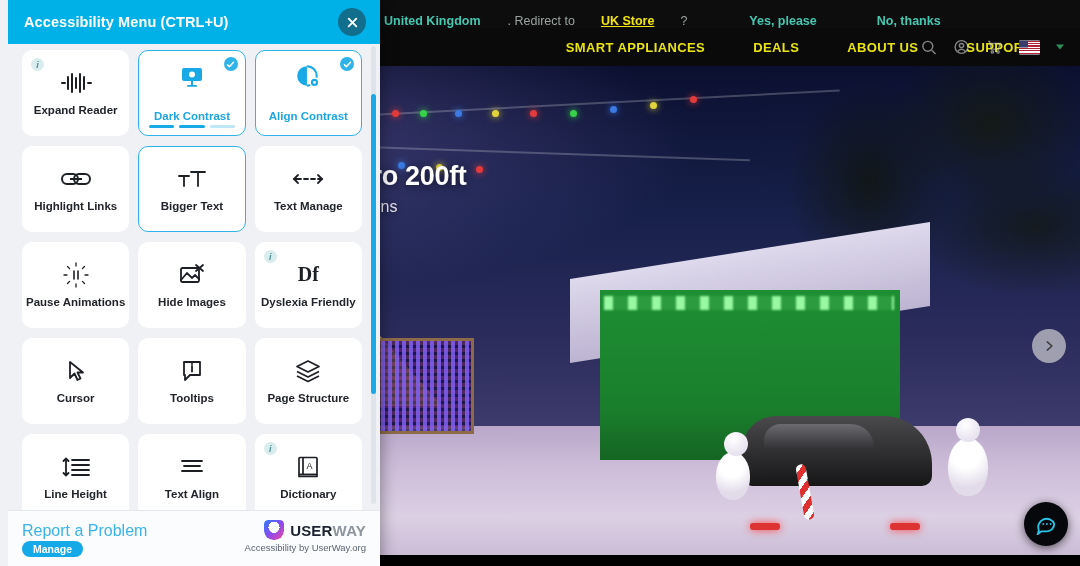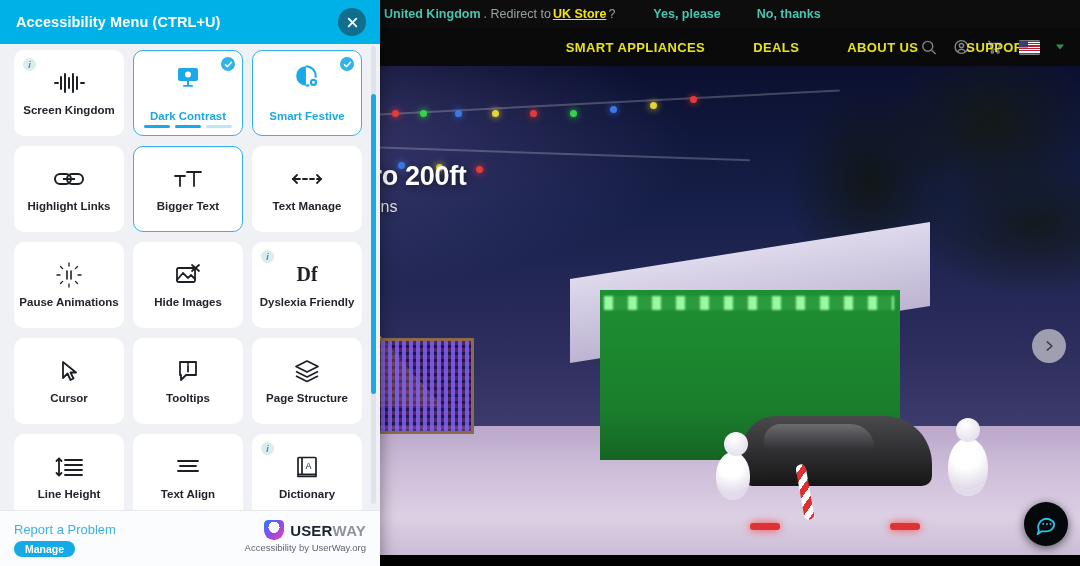--- a/index.html
+++ b/index.html
@@ -12,23 +12,24 @@
   #root { position: relative; width: 1080px; height: 566px; }
 
   
   .site {
     position: absolute; inset: 0;
     background: #0a0a0a;
   }
   .topbar {
     position: absolute; top: 0; left: 0; right: 0; height: 28px;
     background: #0d0d0d;
-    display: flex; align-items: center;
+    display: flex; align-items: flex-end;
     padding-left: 384px;
     font-size: 12.5px;
+    gap: 24px;
   }
   .tb-country { color: #46c7b0; font-weight: 600; }
   .tb-text { color: #9aa39f; margin-left: 3px; }
   .tb-link {
     color: #f2e312; text-decoration: underline; font-weight: 700;
     margin: 0 2px;
   }
   .tb-q { color: #9aa39f; }
   .tb-opt {
     color: #46c7b0; font-weight: 600; font-size: 12.5px;
@@ -265,20 +266,21 @@
   }
 
   
   .panel {
     position: absolute; left: 0; top: 0;
     width: 380px; height: 566px;
     background: #eff1f5;
     z-index: 40;
     display: flex; flex-direction: column;
     box-shadow: 2px 0 14px rgba(0,0,0,.35);
+    padding-left: 8px;
   }
   .panel-head {
     height: 44px; background: #00b1e8;
     display: flex; align-items: center;
     padding: 0 14px 0 16px;
     flex: 0 0 auto;
     position: relative;
     z-index: 3;
   }
   .panel-title {
@@ -363,21 +365,21 @@
 
   .panel-foot {
     flex: 0 0 auto; height: 56px;
     background: #fbfcfd;
     border-top: 1px solid #e4e7ec;
     position: relative;
     z-index: 3;
   }
   .report-link {
     position: absolute; left: 14px; top: 11px;
-    color: #3ab3e8; font-size: 13px; cursor: pointer;
+    color: #3ab3e8; font-size: 16px; cursor: pointer;
   }
   .manage-btn {
     position: absolute; left: 14px; top: 30px;
     background: #16a9e8; color: #fff;
     border-radius: 9px; padding: 2px 11px;
     font-size: 10.5px; font-weight: 600; cursor: pointer;
   }
   .brand {
     position: absolute; right: 14px; top: 9px;
     text-align: center;
@@ -534,21 +536,21 @@
             <svg width="34" height="22" viewBox="0 0 34 22" fill="none" stroke="#1c1f24" stroke-width="2" stroke-linecap="round">
               <line x1="3" y1="11" x2="6" y2="11"></line>
               <line x1="9" y1="5" x2="9" y2="17"></line>
               <line x1="13" y1="2" x2="13" y2="20"></line>
               <line x1="17" y1="6" x2="17" y2="16"></line>
               <line x1="21" y1="2" x2="21" y2="20"></line>
               <line x1="25" y1="5" x2="25" y2="17"></line>
               <line x1="29" y1="11" x2="32" y2="11"></line>
             </svg>
           </div>
-          <div class="tile-label">Screen Kingdom</div>
+          <div class="tile-label">Expand Reader</div>
         </div>
 
         <div class="tile active">
           <div class="check-dot">
             <svg width="9" height="9" viewBox="0 0 24 24" fill="none" stroke="#fff" stroke-width="4" stroke-linecap="round" stroke-linejoin="round">
               <polyline points="4 13 9 18 20 6"></polyline>
             </svg>
           </div>
           <div class="tile-ic">
             <svg width="26" height="24" viewBox="0 0 24 24" fill="#19a9e6">
@@ -573,21 +575,21 @@
             </svg>
           </div>
           <div class="tile-ic">
             <svg width="26" height="26" viewBox="0 0 24 24">
               <path d="M11 2a9 9 0 1 0 0 18z" fill="#19a9e6"></path>
               <path d="M11 2a9 9 0 0 1 0 18" fill="none" stroke="#19a9e6" stroke-width="1.8"></path>
               <circle cx="18" cy="17" r="4" fill="#19a9e6" stroke="#ffffff" stroke-width="1.4"></circle>
               <circle cx="18" cy="17" r="1.3" fill="#ffffff"></circle>
             </svg>
           </div>
-          <div class="tile-label">Smart Festive</div>
+          <div class="tile-label">Align Contrast</div>
         </div>
 
         <div class="tile">
           <div class="tile-ic">
             <svg width="32" height="18" viewBox="0 0 32 18" fill="none" stroke="#1c1f24" stroke-width="2">
               <rect x="2" y="4" width="16" height="10" rx="5"></rect>
               <rect x="14" y="4" width="16" height="10" rx="5"></rect>
               <line x1="10" y1="9" x2="22" y2="9"></line>
             </svg>
           </div>

